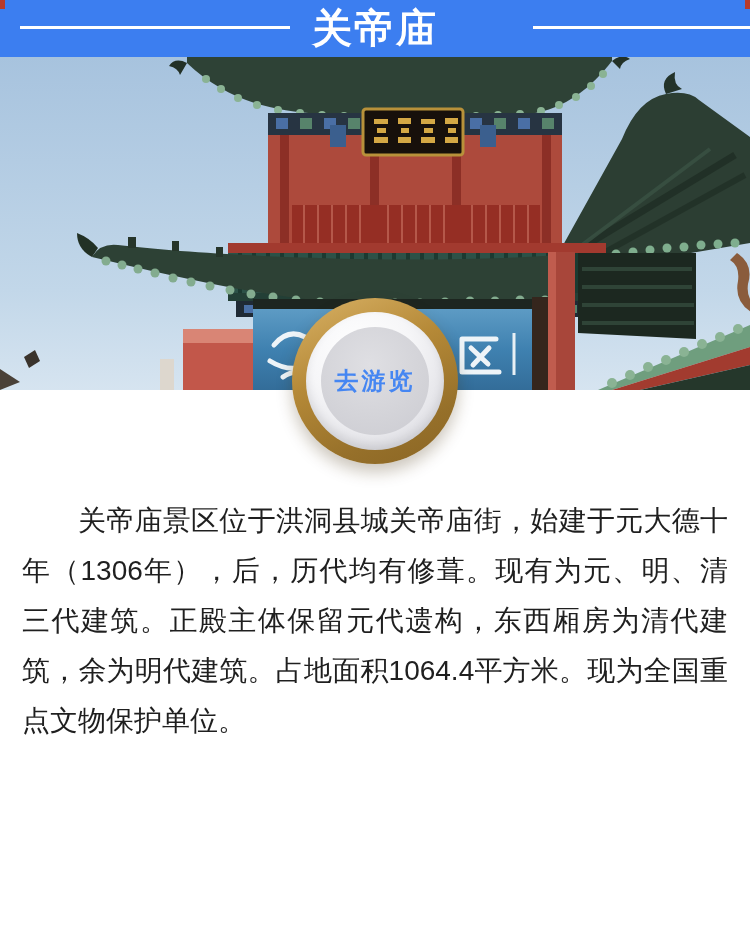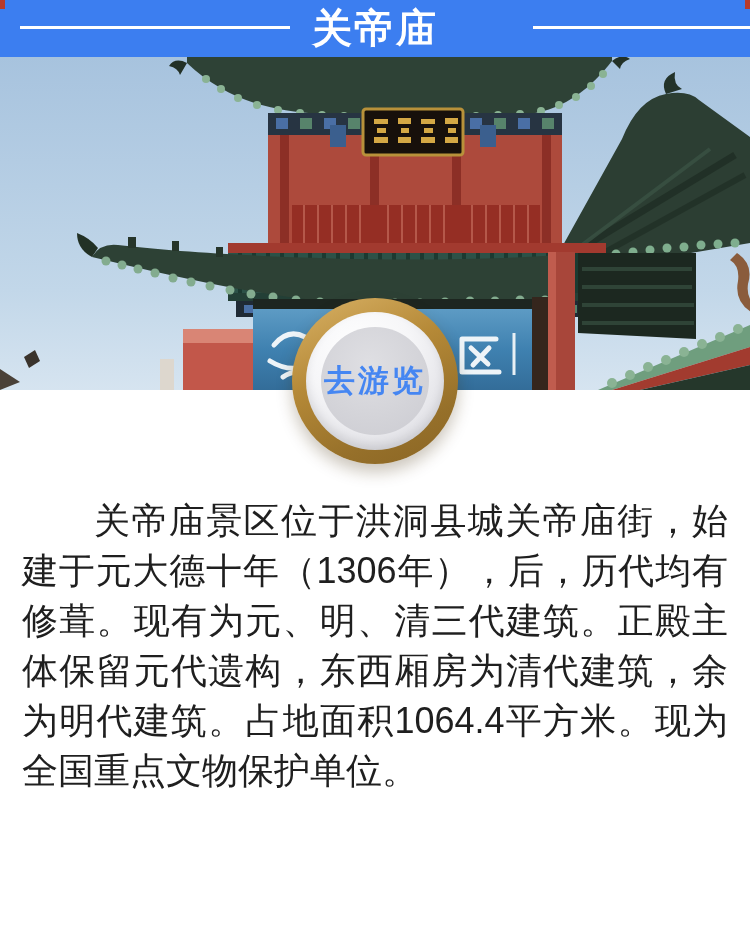--- a/index.html
+++ b/index.html
@@ -37,26 +37,26 @@
     background:radial-gradient(circle at 38% 28%,#ffffff 0%,#f6f6f8 40%,#e2e2e7 75%,#cfcfd6 100%);
     box-shadow:inset 0 -5px 10px rgba(0,0,0,.10);
     display:flex;align-items:center;justify-content:center;
   }
   .tour-plate-center{
     width:108px;height:108px;border-radius:50%;
     background:radial-gradient(circle at 45% 35%,#dfdfe3 0%,#d4d4d9 55%,#cbcbd1 100%);
     display:flex;align-items:center;justify-content:center;
   }
   .tour-label{
-    font-size:31px;font-weight:bold;color:#4586f2;letter-spacing:3px;white-space:nowrap;
+    font-size:24px;font-weight:bold;color:#4586f2;letter-spacing:3px;white-space:nowrap;
   }
   
   .article{margin:106px 22px 0 22px;}
   .article p{
-    margin:0 0 9px 0;font-size:36px;line-height:50px;color:#1f1f1f;
+    margin:0 0 9px 0;font-size:28px;line-height:50px;color:#1f1f1f;
     text-align:justify;text-indent:2em;word-break:break-all;
   }
 </style>
 </head>
 <body>
 
 <div class="header">
   <span class="corner-mark left"></span>
   <span class="corner-mark right"></span>
   <span class="header-line left"></span>

